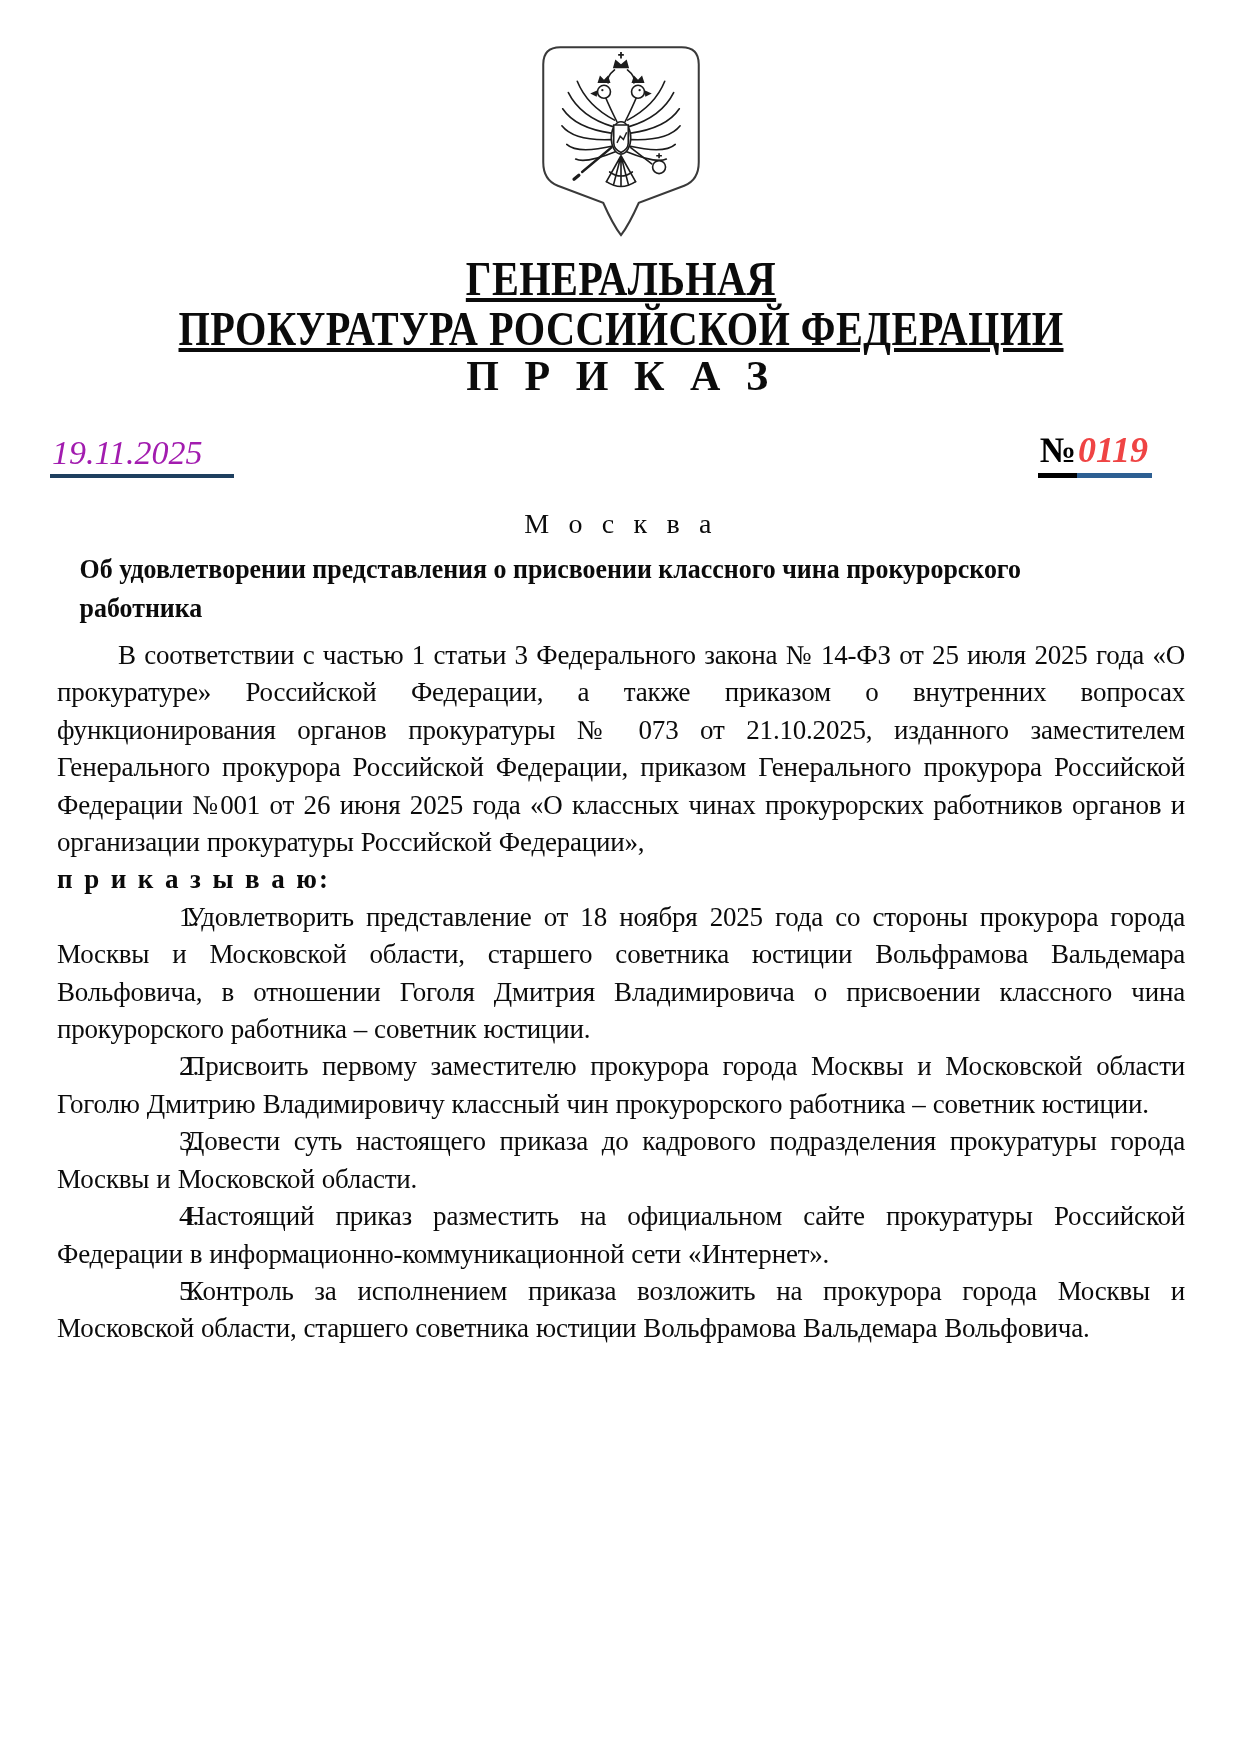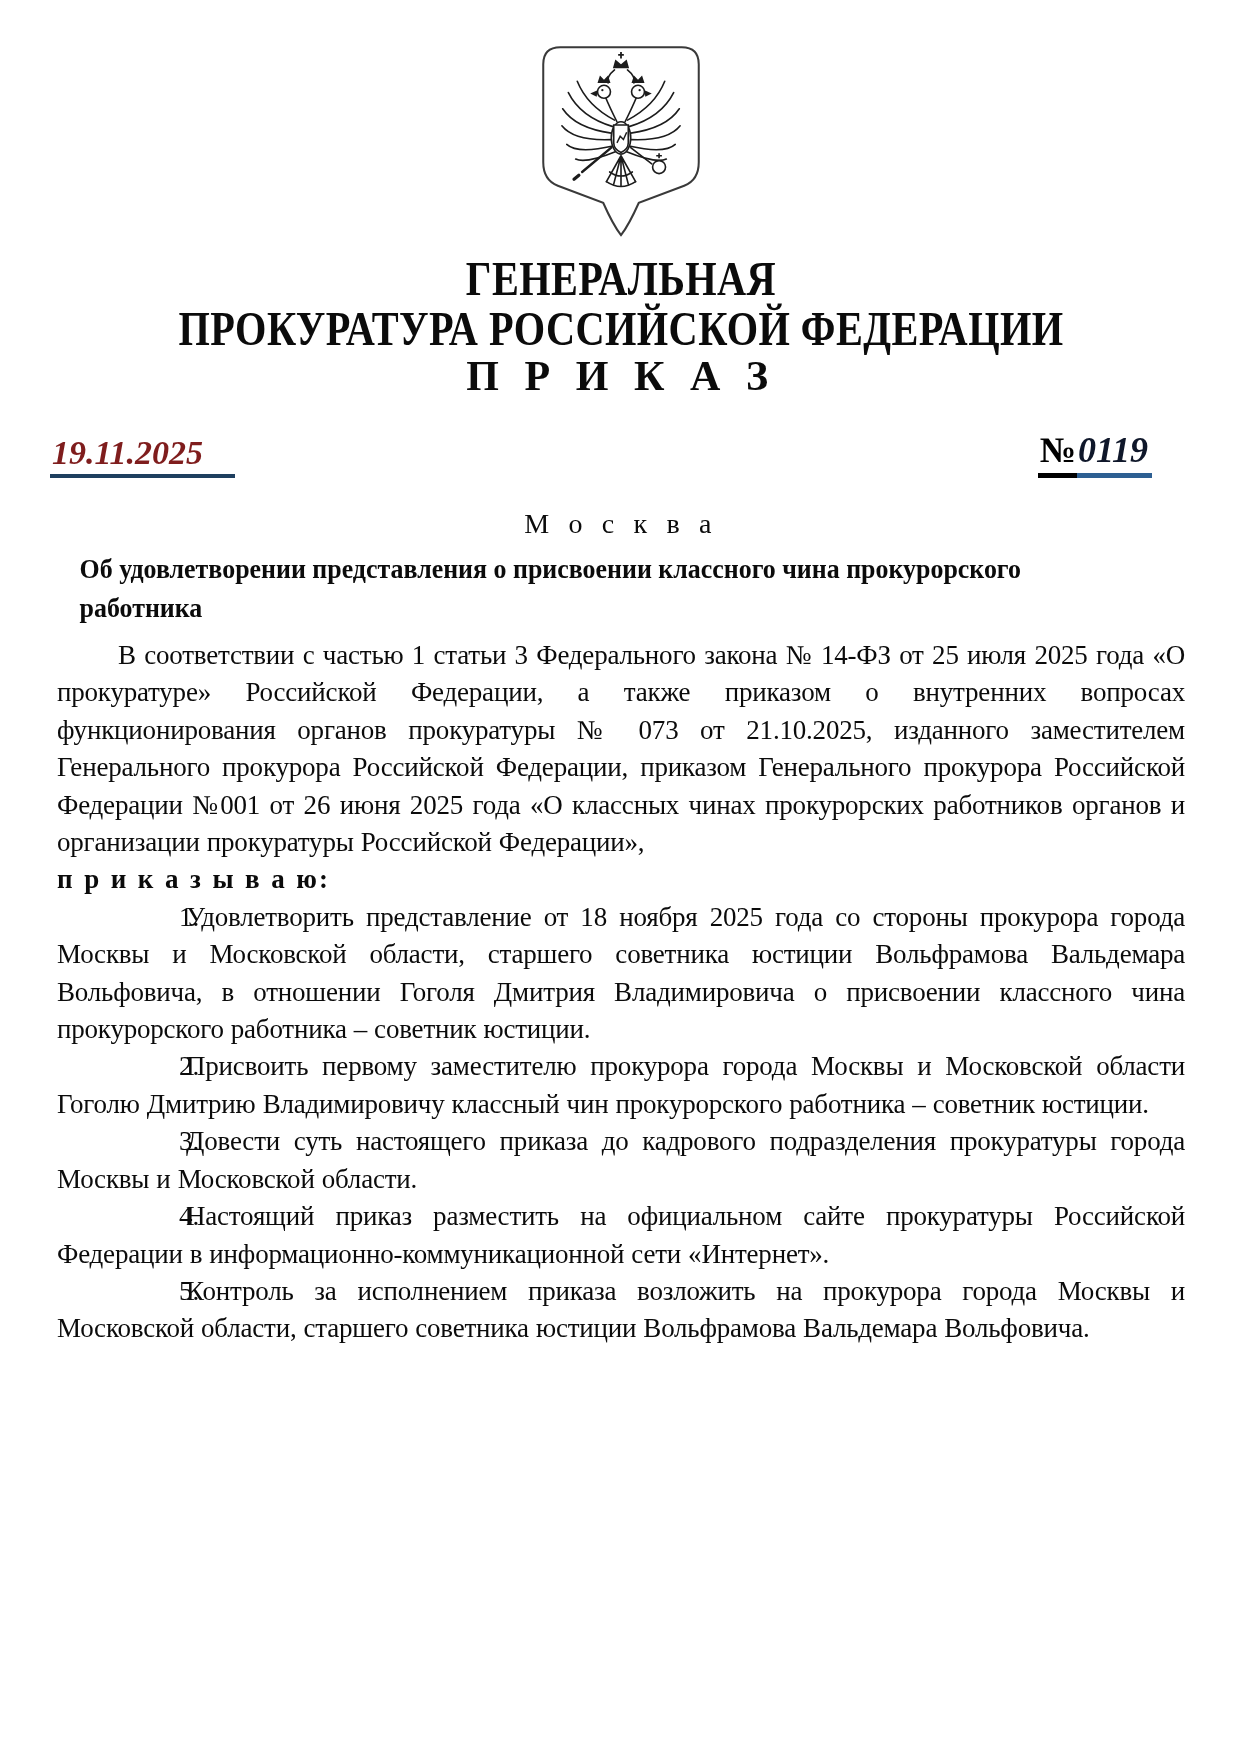--- a/index.html
+++ b/index.html
@@ -14,21 +14,21 @@
     font-family: "Liberation Serif", "DejaVu Serif", serif;
     color: #0b0b0b;
     overflow: hidden;
   }
 
   
   .emblem-wrap { text-align: center; height: 196px; }
   .emblem-wrap svg { display: inline-block; }
 
   
-  .org { margin-top: 14px; text-align: center; }
+  .org { margin-top: 14px; text-align: center; text-decoration: underline; }
   .org-line {
     font-weight: bold;
     font-size: 48px;
     line-height: 50px;
     white-space: nowrap;
     transform: scaleX(0.84);
     transform-origin: 50% 50%;
     letter-spacing: 0.5px;
   }
 
@@ -45,43 +45,43 @@
   
   .meta-row {
     margin-top: 30px;
     display: flex;
     justify-content: space-between;
     align-items: flex-end;
     height: 50px;
   }
   .date-field {
     font-style: italic;
-    font-weight: bold;
+    font-weight: normal;
     font-size: 34px;
-    color: #7f1d1d;
+    color: #a21caf;
     border-bottom: 4px solid #1e3f5f;
     padding: 0 32px 3px 2px;
     margin-left: -7px;
     line-height: 1.1;
   }
   .number-field { margin-right: 33px; white-space: nowrap; }
   .number-sign {
     font-weight: bold;
     font-size: 36px;
     color: #000000;
     border-bottom: 5px solid #000000;
     padding: 0 1px 2px 2px;
     line-height: 1.1;
     display: inline-block;
   }
   .number-value {
     font-style: italic;
     font-weight: bold;
     font-size: 36px;
-    color: #0f172a;
+    color: #ef4444;
     border-bottom: 5px solid #2d5f92;
     padding: 0 4px 2px 1px;
     line-height: 1.1;
     display: inline-block;
   }
 
   
   .city-line {
     margin-top: 30px;
     text-align: center;

